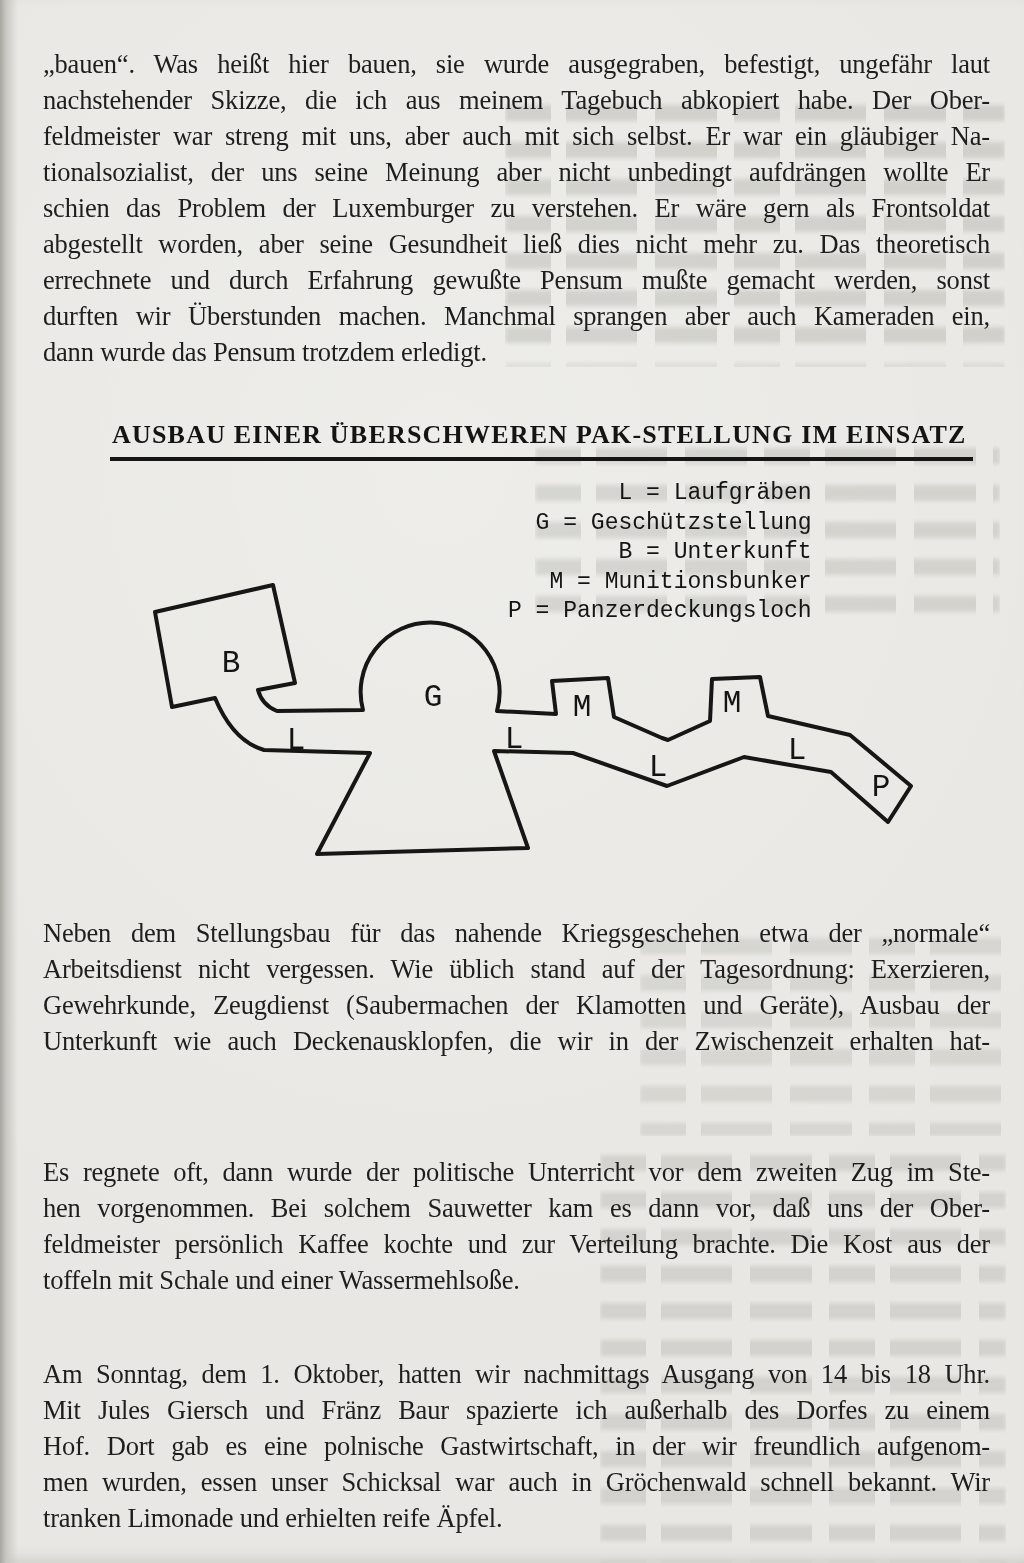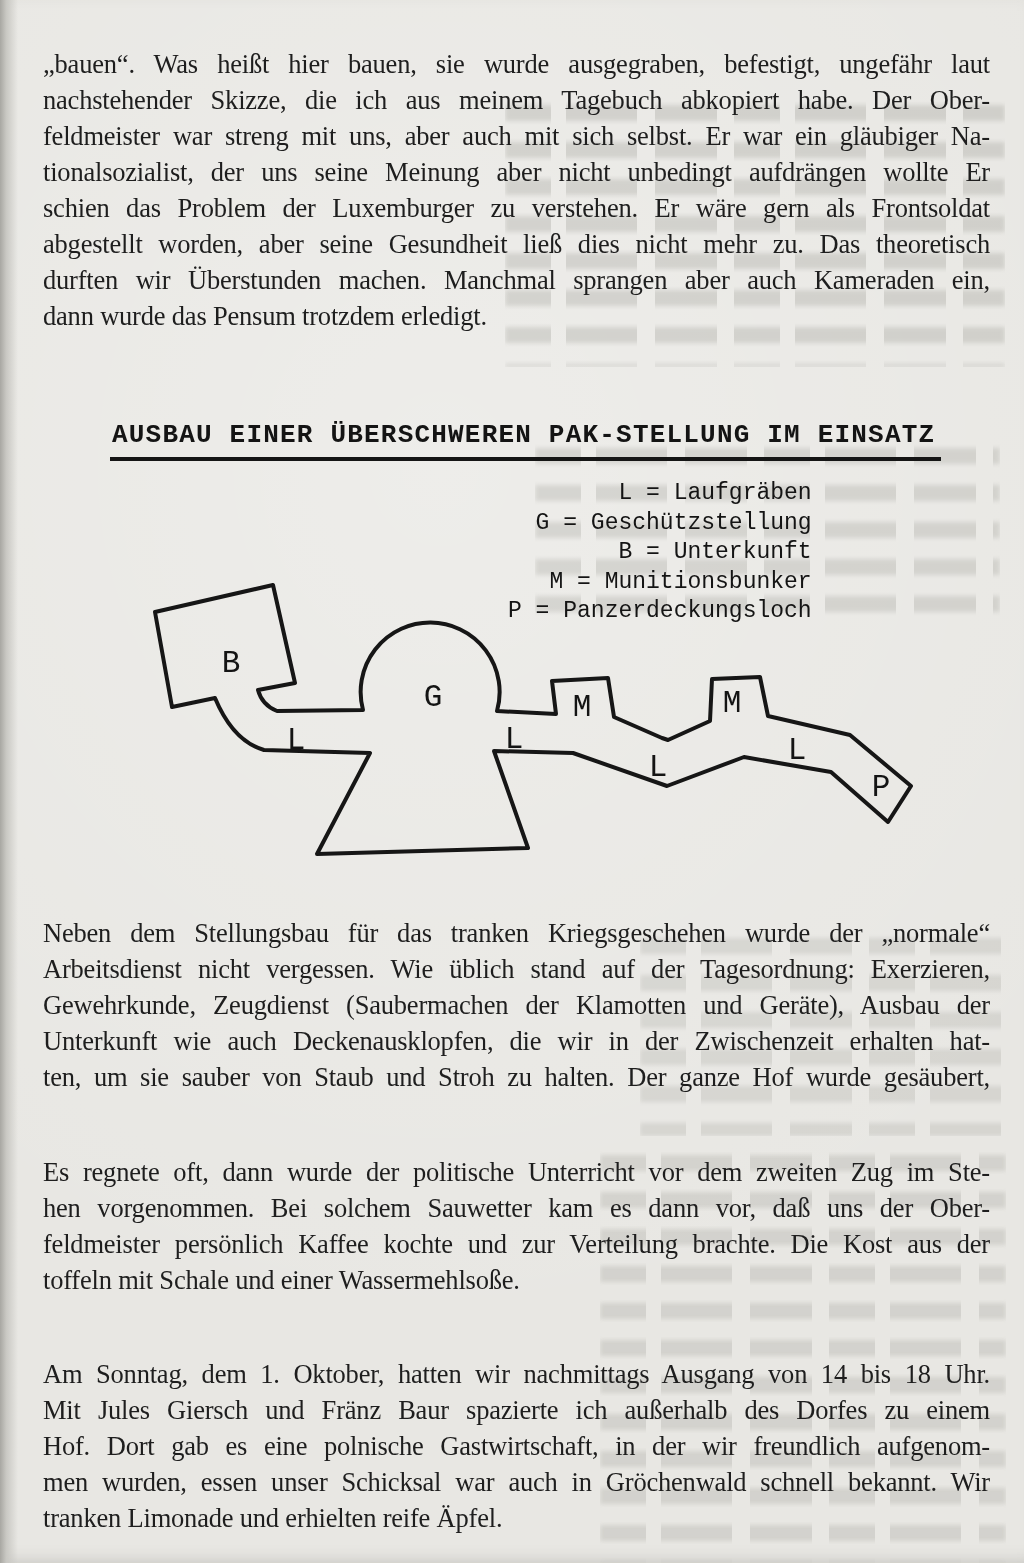--- a/index.html
+++ b/index.html
@@ -51,21 +51,21 @@
     height:36px;overflow:visible;
   }
   .tline.last{text-align-last:left;}
   .p1{top:46px;}
   .p2{top:915px;}
   .p3{top:1154px;}
   .p4{top:1356px;}
 
   .heading{
     position:absolute;left:110px;top:420px;
-    font-family:Liberation Mono, monospace;
+    font-family:Liberation Serif, serif;
     font-weight:bold;font-size:26px;letter-spacing:1.2px;
     color:#141414;
     padding:0 6px 7px 2px;
     border-bottom:4px solid #151515;
     white-space:nowrap;
   }
   .legend{
     position:absolute;left:508px;top:479px;
     font-family:"Liberation Mono","DejaVu Sans Mono",monospace;
     font-size:23px;line-height:29.5px;color:#141414;
@@ -96,20 +96,21 @@
   <div class="ghost g3"></div>
   <div class="ghost g4"></div>
 
   <div class="para p1">
       <div class="tline">„bauen“. Was heißt hier bauen, sie wurde ausgegraben, befestigt, ungefähr laut</div>
       <div class="tline">nachstehender Skizze, die ich aus meinem Tagebuch abkopiert habe. Der Ober-</div>
       <div class="tline">feldmeister war streng mit uns, aber auch mit sich selbst. Er war ein gläubiger Na-</div>
       <div class="tline">tionalsozialist, der uns seine Meinung aber nicht unbedingt aufdrängen wollte Er</div>
       <div class="tline">schien das Problem der Luxemburger zu verstehen. Er wäre gern als Frontsoldat</div>
       <div class="tline">abgestellt worden, aber seine Gesundheit ließ dies nicht mehr zu. Das theoretisch</div>
+      <div class="tline">errechnete und durch Erfahrung gewußte Pensum mußte gemacht werden, sonst</div>
       <div class="tline">durften wir Überstunden machen. Manchmal sprangen aber auch Kameraden ein,</div>
       <div class="tline last">dann wurde das Pensum trotzdem erledigt.</div>
     </div>
 
   <div class="heading">AUSBAU EINER ÜBERSCHWEREN PAK-STELLUNG IM EINSATZ</div>
 
   <div class="legend" id="legend"><div class="legend-row"><span>L</span><span> = Laufgräben</span></div><div class="legend-row"><span>G</span><span> = Geschützstellung</span></div><div class="legend-row"><span>B</span><span> = Unterkunft</span></div><div class="legend-row"><span>M</span><span> = Munitionsbunker</span></div><div class="legend-row"><span>P</span><span> = Panzerdeckungsloch</span></div></div>
 
   <svg id="diagram-svg" class="diagram" viewBox="140 572 790 296" xmlns="http://www.w3.org/2000/svg">
     <path class="outline" d="M 172 707
@@ -149,25 +150,24 @@
       <text x="296" y="749" text-anchor="middle" class="dlabel">L</text>
       <text x="514" y="748" text-anchor="middle" class="dlabel">L</text>
       <text x="582" y="716" text-anchor="middle" class="dlabel">M</text>
       <text x="732" y="712" text-anchor="middle" class="dlabel">M</text>
       <text x="658" y="776" text-anchor="middle" class="dlabel">L</text>
       <text x="797" y="759" text-anchor="middle" class="dlabel">L</text>
       <text x="881" y="796" text-anchor="middle" class="dlabel">P</text>
     </svg>
 
   <div class="para p2">
-      <div class="tline">Neben dem Stellungsbau für das tranken Kriegsgeschehen wurde der „normale“</div>
+      <div class="tline">Neben dem Stellungsbau für das nahende Kriegsgeschehen etwa der „normale“</div>
       <div class="tline">Arbeitsdienst nicht vergessen. Wie üblich stand auf der Tagesordnung: Exerzieren,</div>
       <div class="tline">Gewehrkunde, Zeugdienst (Saubermachen der Klamotten und Geräte), Ausbau der</div>
       <div class="tline">Unterkunft wie auch Deckenausklopfen, die wir in der Zwischenzeit erhalten hat-</div>
-      <div class="tline">ten, um sie sauber von Staub und Stroh zu halten. Der ganze Hof wurde gesäubert,</div>
     </div>
   <div class="para p3">
       <div class="tline">Es regnete oft, dann wurde der politische Unterricht vor dem zweiten Zug im Ste-</div>
       <div class="tline">hen vorgenommen. Bei solchem Sauwetter kam es dann vor, daß uns der Ober-</div>
       <div class="tline">feldmeister persönlich Kaffee kochte und zur Verteilung brachte. Die Kost aus der</div>
       <div class="tline last">toffeln mit Schale und einer Wassermehlsoße.</div>
     </div>
   <div class="para p4">
       <div class="tline">Am Sonntag, dem 1. Oktober, hatten wir nachmittags Ausgang von 14 bis 18 Uhr.</div>
       <div class="tline">Mit Jules Giersch und Fränz Baur spazierte ich außerhalb des Dorfes zu einem</div>

